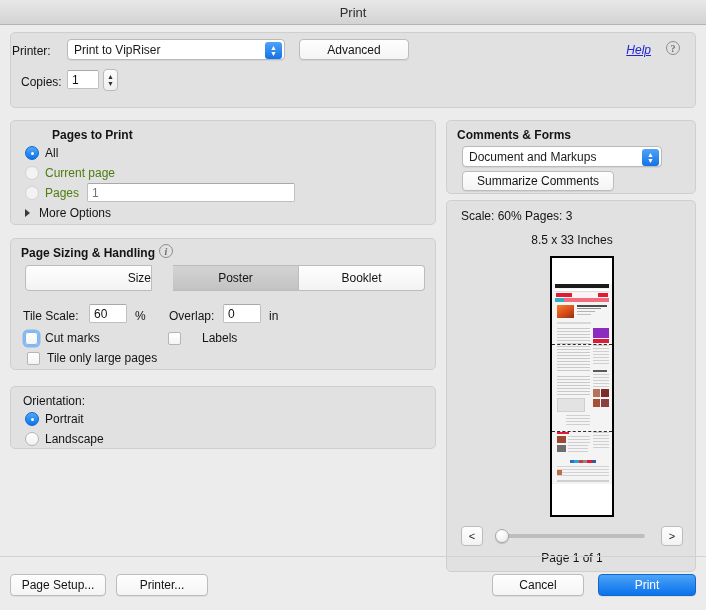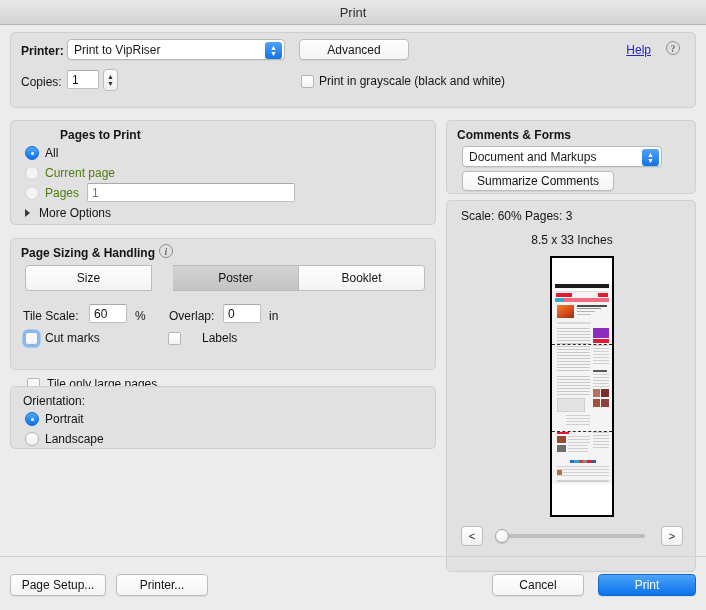--- a/index.html
+++ b/index.html
@@ -96,21 +96,21 @@
   }
   .seg .segbtn {
     flex: 1;
     background: linear-gradient(to bottom,#fefefe,#f3f3f3);
     border: 1px solid #bcbcbc;
     border-left-width: 0;
     font-size: 12px;
     display: flex; align-items: center; justify-content: center;
     color: #141414;
   }
-  .seg .segbtn:first-child { border-left-width: 1px; border-radius: 4px 0 0 4px; }
+  .seg .segbtn:first-child { border-left-width: 1px; border-radius: 4px 0 0 4px; justify-content: flex-end; }
   .seg .segbtn:last-child  { border-radius: 0 4px 4px 0; }
   .seg .segbtn.sel {
     background: linear-gradient(to bottom,#d3d3d3,#c3c3c3);
     margin-left: 21px;
   }
 
   
   .radio-row { display: flex; align-items: center; }
   .radio {
     width: 14px; height: 14px; border-radius: 50%;
@@ -208,59 +208,55 @@
 </style>
 </head>
 <body>
 
 <div class="titlebar">
   <span class="titlebar-text">Print</span>
 </div>
 
 <div class="group" style="left:10px; top:32px; width:686px; height:76px;">
 
-  <span class="label" style="position:absolute; left:10px; top:11px;font-weight:bold;">Printer:</span>
+  <span class="label" style="position:absolute; left:1px; top:11px;">Printer:</span>
 
   <div class="popup" style="position:absolute; left:56px; top:6px; width:218px;">
     <span>Print to VipRiser</span>
     <span class="arrowbox">
       <span>▲</span>
         <span>▼</span>
     </span>
   </div>
 
   <div class="btn" style="position:absolute; left:288px; top:6px; width:110px; height:21px;">
     <span>Advanced</span>
   </div>
 
-  <a class="help-link" href="#" style="position:absolute; right:44px; top:10px;">Help</a>
+  <a class="help-link" href="#" style="position:absolute; right:44px; top:10px;font-style:italic;">Help</a>
   <div class="circ-icon" style="position:absolute; right:15px; top:8px;">?</div>
 
   <span class="label" style="position:absolute; left:10px; top:42px;">Copies:</span>
 
   <input class="textfield" style="position: absolute; left: 56px; top: 37px; width: 32px;" value="1">
 
   <div style="position:absolute; left:92px; top:36px; width:15px; height:22px;
               background:linear-gradient(to bottom,#fcfcfc,#efefef);
               border:1px solid #bbb; border-radius:4px;
               display:flex; flex-direction:column; align-items:center; justify-content:center;
               font-size:7px; line-height:7px; color:#333;">
     <span>▲</span>
     <span>▼</span>
   </div>
 
-  <div class="cb-row" style="position:absolute; left:290px; top:41px;">
-    <span class="cb"></span>
-    <span class="label">Print in grayscale (black and white)</span>
-  </div>
 </div>
 
 <div class="group" style="left:10px; top:120px; width:426px; height:105px;">
 
-  <span class="group-title" style="position:absolute; left:22px; top:7px;padding-left:27px;">Pages to Print</span>
+  <span class="group-title" style="position:absolute; left:14px; top:7px;padding-left:27px;">Pages to Print</span>
 
   <div class="radio-row" style="position:absolute; left:14px; top:25px;">
     <span class="radio on"></span>
     <span class="label">All</span>
   </div>
 
   <div class="radio-row" style="position:absolute; left:14px; top:45px;">
     <span class="radio dis"></span>
     <span class="label dim">Current page</span>
   </div>
@@ -306,21 +302,21 @@
   <div class="cb-row" style="position:absolute; left:14px; top:92px;">
     <span class="cb focus"></span>
     <span class="label" style="margin-left:2px;">Cut marks</span>
   </div>
 
   <div class="cb-row" style="position:absolute; left:157px; top:92px;">
     <span class="cb"></span>
     <span class="label" style="margin-left:16px;">Labels</span>
   </div>
 
-  <div class="cb-row" style="position:absolute; left:16px; top:112px;margin-top:26px;">
+  <div class="cb-row" style="position:absolute; left:16px; top:112px;">
     <span class="cb"></span>
     <span class="label" style="margin-left:2px;">Tile only large pages</span>
   </div>
 </div>
 
 <div class="group" style="left:10px; top:386px; width:426px; height:63px;">
 
   <span class="label" style="position:absolute; left:12px; top:7px;">Orientation:</span>
 
   <div class="radio-row" style="position:absolute; left:14px; top:25px;">
@@ -426,20 +422,21 @@
   <div class="nav-sq" style="left:14px; top:325px;">
     <span>&lt;</span>
   </div>
   <div class="nav-sq" style="left:214px; top:325px;">
     <span>&gt;</span>
   </div>
 
   <div class="slider-track" style="left:50px; top:333px; width:148px;"></div>
   <div class="slider-knob" style="left:48px; top:328px;"></div>
 
+  <span class="label" style="position:absolute; left:0; top:350px; width:250px; text-align:center;">Page 1 of 1</span>
 </div>
 
 <div class="bottom-sep"></div>
 
 <div class="btn" style="position:absolute; left:10px; top:574px; width:96px; height:22px;">
   <span>Page Setup...</span>
 </div>
 
 <div class="btn" style="position:absolute; left:116px; top:574px; width:92px; height:22px;">
   <span>Printer...</span>

